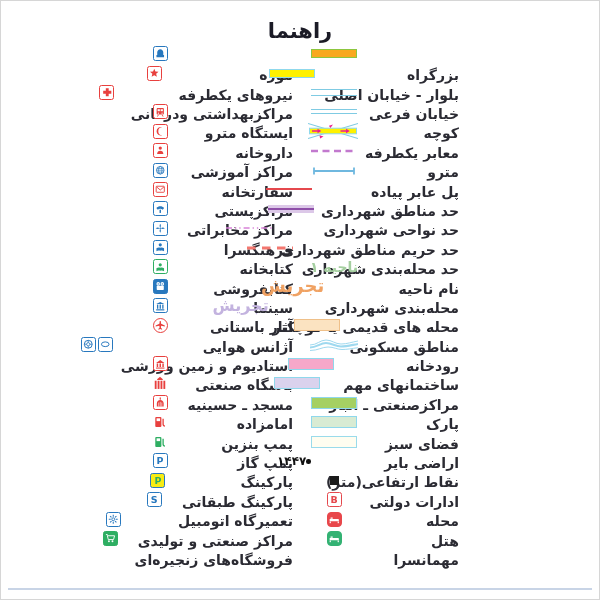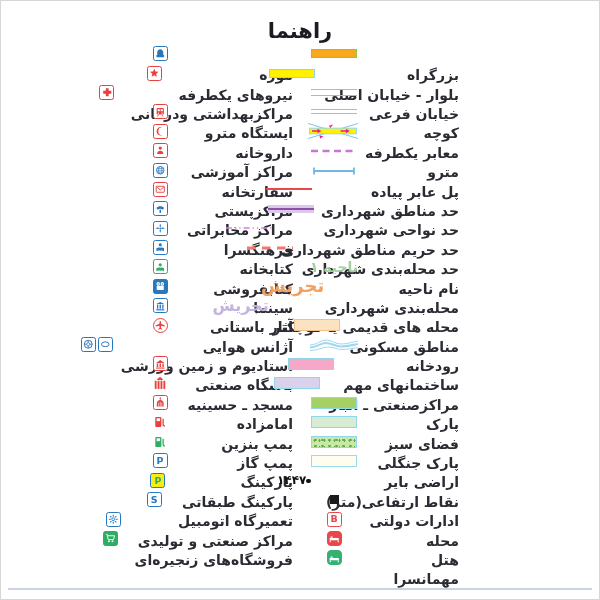--- a/index.html
+++ b/index.html
@@ -435,26 +435,20 @@
           <span class="area" style="background: rgb(165, 208, 99); border-color: rgb(143, 216, 236);"></span>
         </span>
       </div>
       <div class="row">
         <div class="lab">فضای سبز</div>
         <span class="sym">
           <span class="area" style="background: rgb(216, 235, 211); border-color: rgb(143, 216, 236);"></span>
         </span>
       </div>
       <div class="row">
-        <div class="lab">پارک جنگلی</div>
-        <span class="sym">
-          <span class="area" style="background: radial-gradient(rgb(85, 175, 71) 1.1px, transparent 1.3px) 0% 0% / 7px 6px, radial-gradient(rgb(85, 175, 71) 0.9px, transparent 1.1px) 0% 0% / 5px 7px rgb(203, 230, 165); border-color: rgb(143, 216, 236);"></span>
-        </span>
-      </div>
-      <div class="row">
         <div class="lab">اراضی بایر</div>
         <span class="sym">
           <span class="area" style="background: rgb(255, 253, 240); border-color: rgb(154, 219, 235);"></span>
         </span>
       </div>
       <div class="row">
         <div class="lab">نقاط ارتفاعی(متر)</div>
         <span class="sym">
           <span class="elev">
             <span class="elevnum">۱۴۴۷</span>

